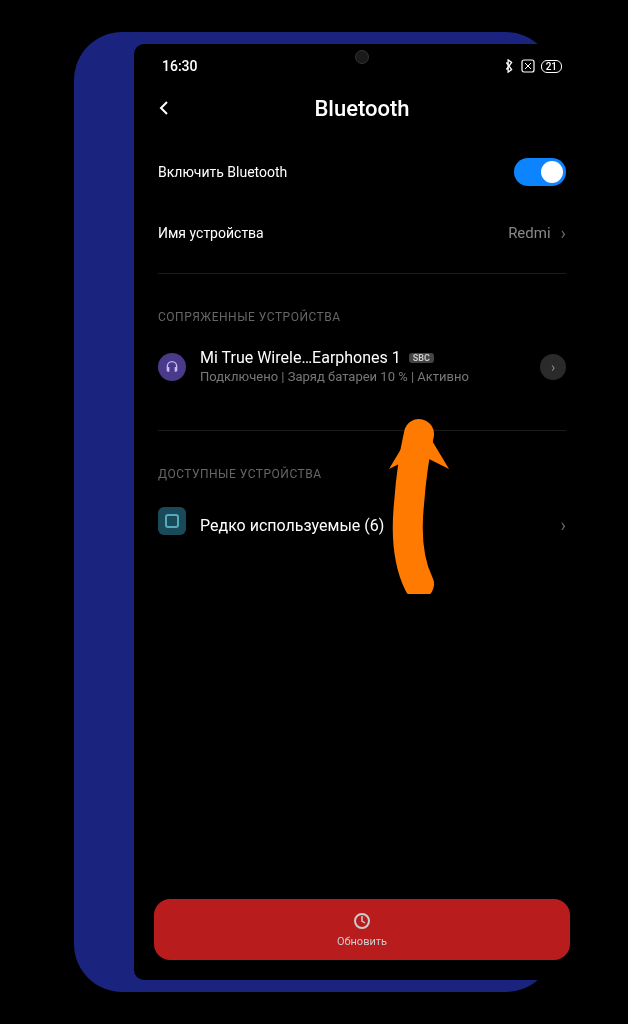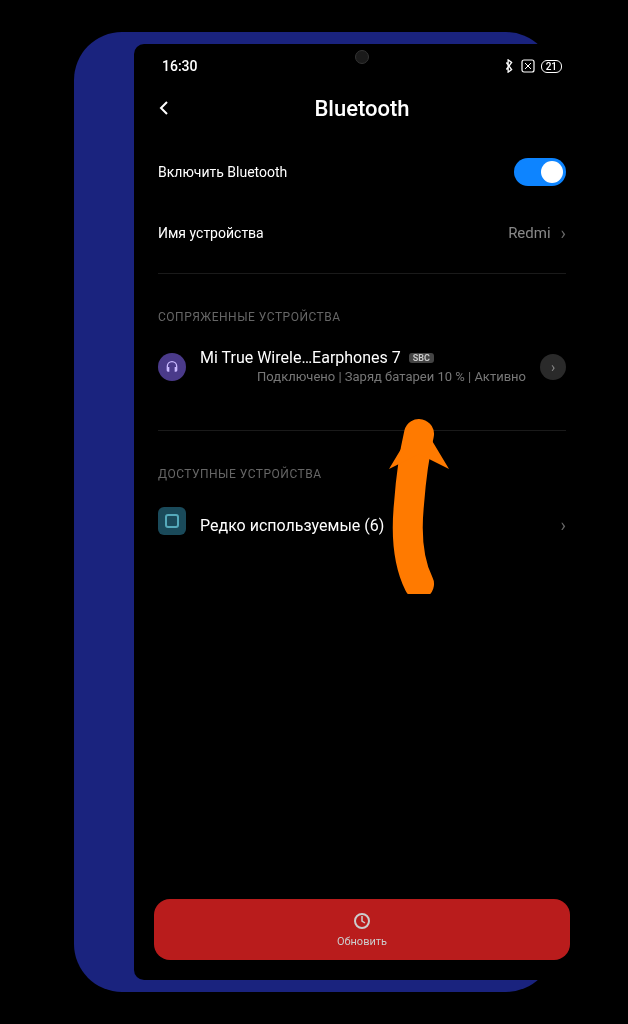--- a/index.html
+++ b/index.html
@@ -184,21 +184,20 @@
       font-size: 9px;
       padding: 0 4px;
       border-radius: 3px;
       font-weight: 600;
     }
     .device-status {
       color: #777;
       font-size: 13px;
       margin-top: 2px;
       line-height: 1.3;
-      text-align: right;
     }
     .detail-btn {
       width: 26px;
       height: 26px;
       background: #2a2a2a;
       border-radius: 50%;
       display: flex;
       align-items: center;
       justify-content: center;
       color: #888;
@@ -309,21 +308,21 @@
       <div class="section-header">СОПРЯЖЕННЫЕ УСТРОЙСТВА</div>
 
       <div class="device-row">
         <div class="device-icon">
           <svg viewBox="0 0 24 24" fill="#c9b8ff">
               <path d="M12 3a8 8 0 00-8 8v6a2 2 0 002 2h2v-7H6v-1a6 6 0 1112 0v1h-2v7h2a2 2 0 002-2v-6a8 8 0 00-8-8z"></path>
             </svg>
         </div>
         <div class="device-info">
           <div class="device-name-row">
-            <span class="device-name">Mi True Wirele…Earphones 7</span>
+            <span class="device-name">Mi True Wirele…Earphones 1</span>
             <span class="codec-badge">SBC</span>
           </div>
           <div class="device-status">Подключено | Заряд батареи 10 % | Активно</div>
         </div>
         <div class="detail-btn">
           <span>›</span>
         </div>
       </div>
 
       <div class="divider" style="margin-top:30px"></div>

